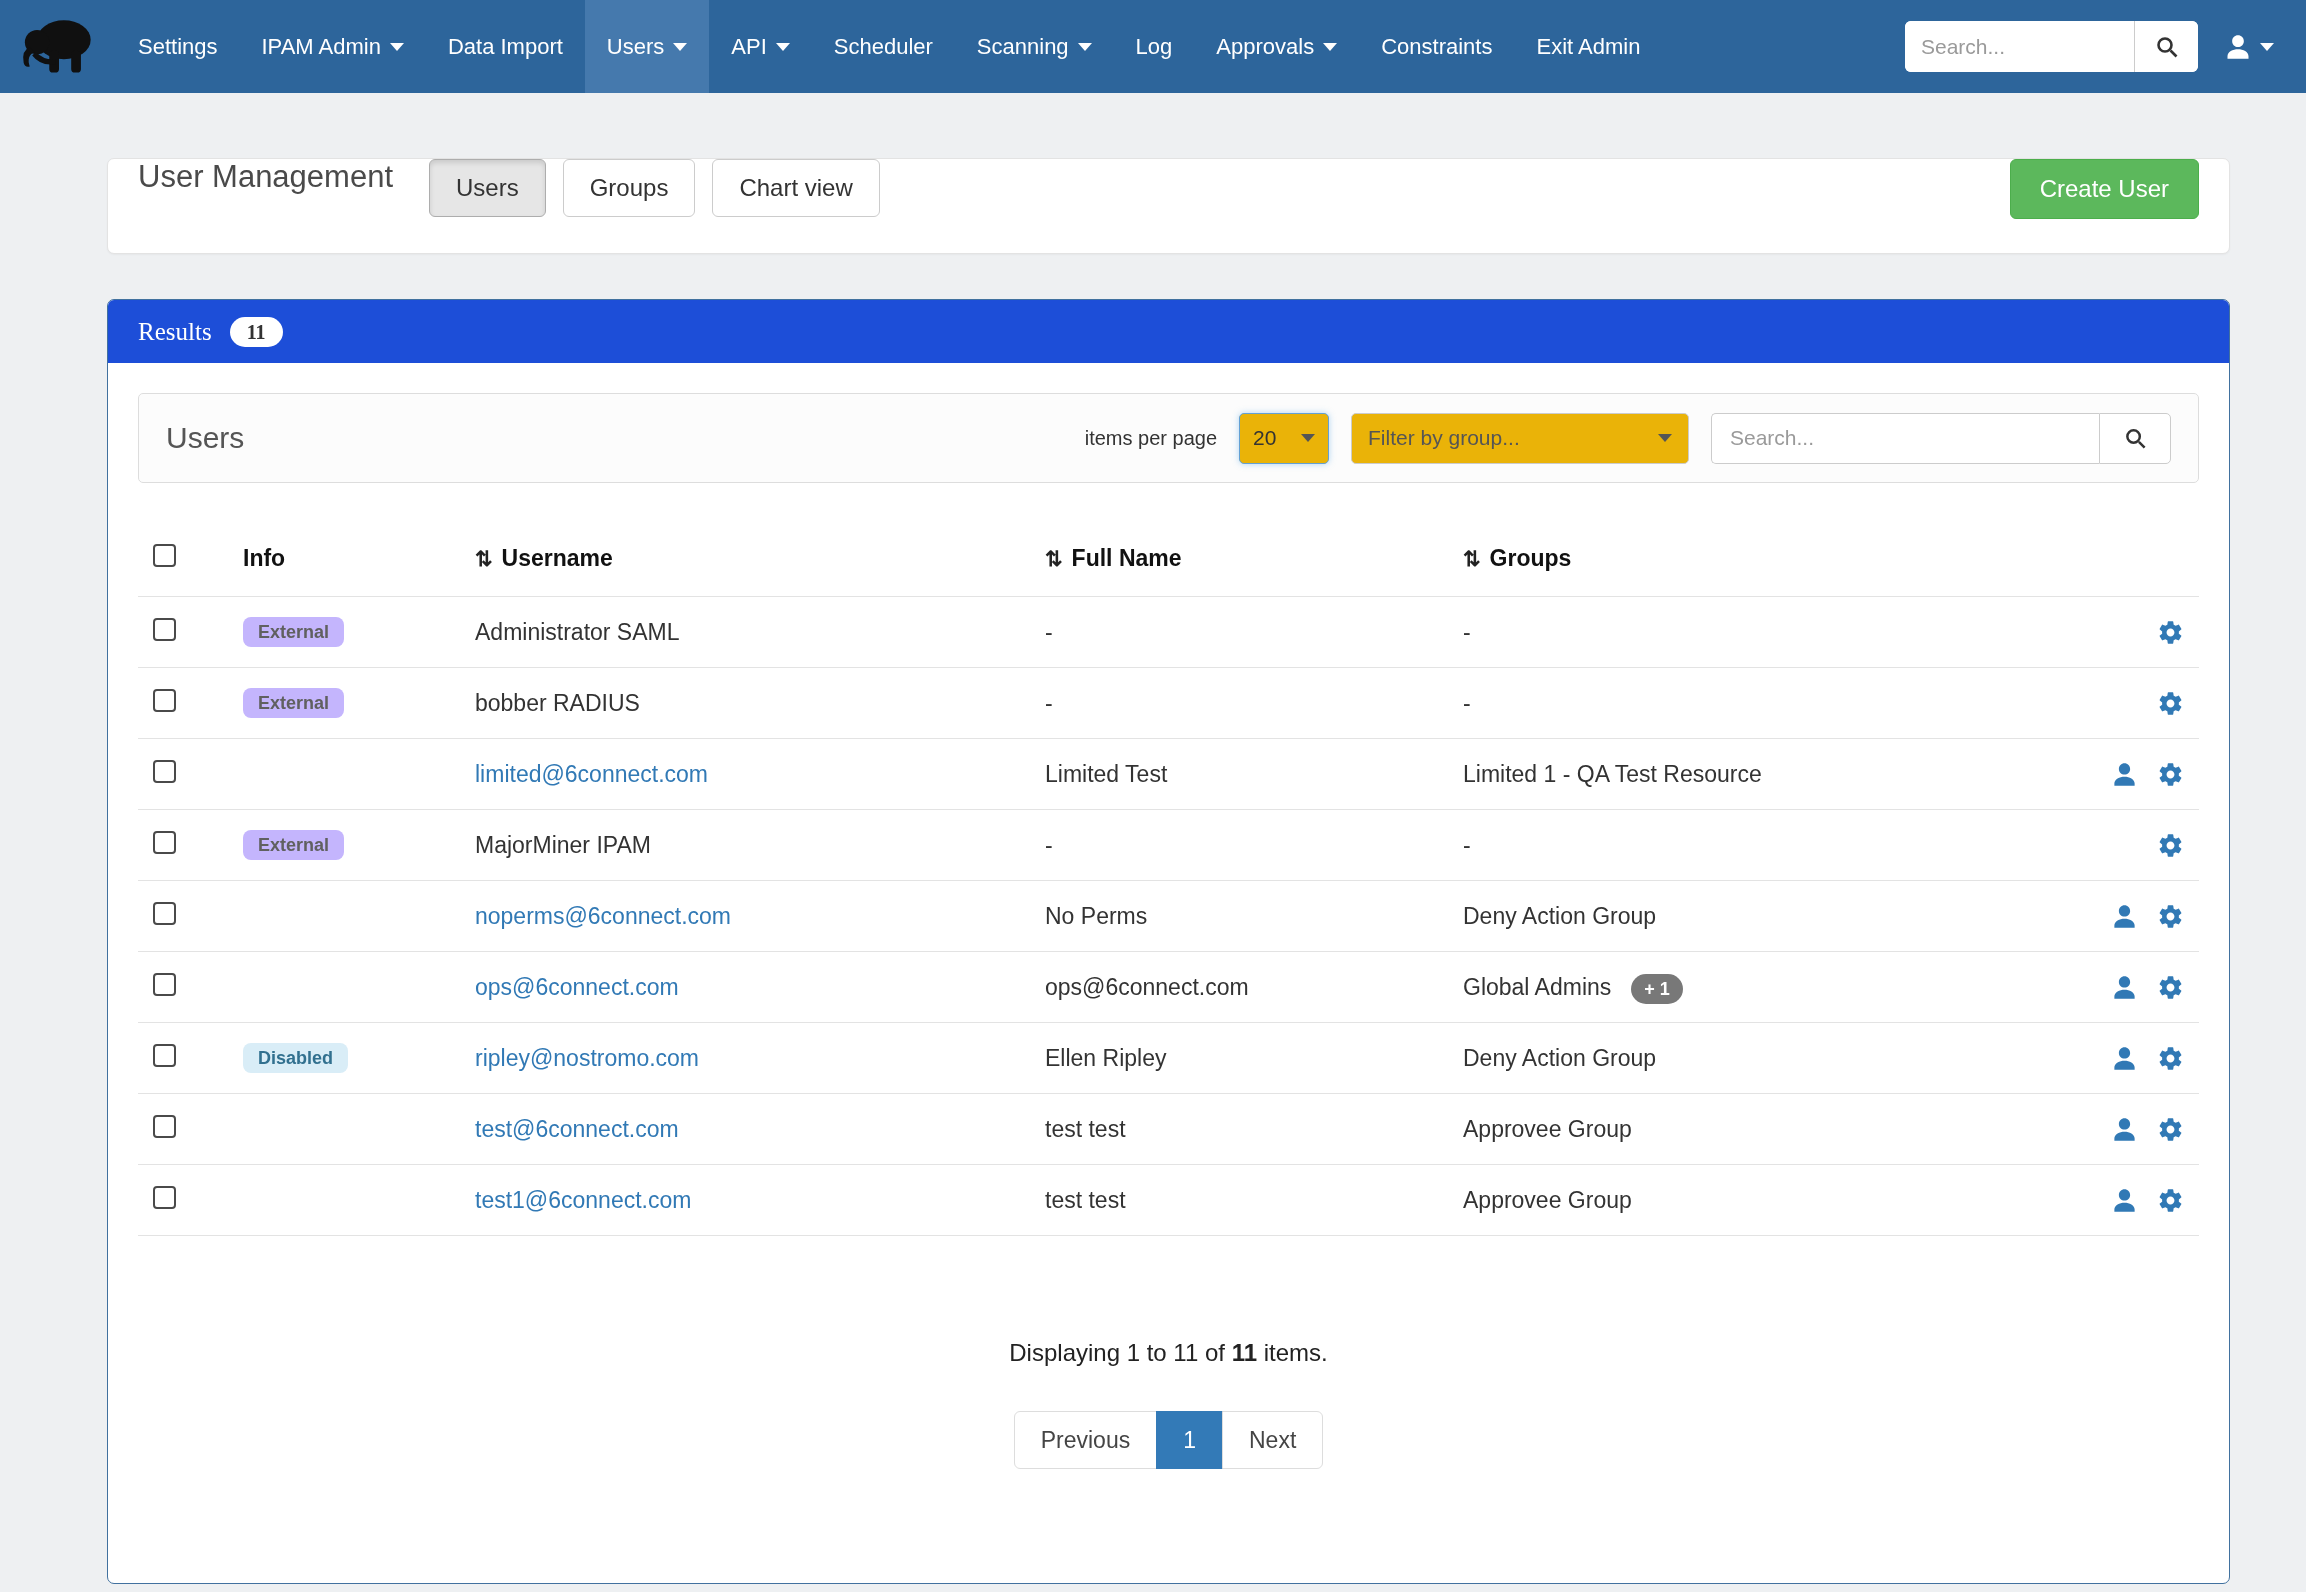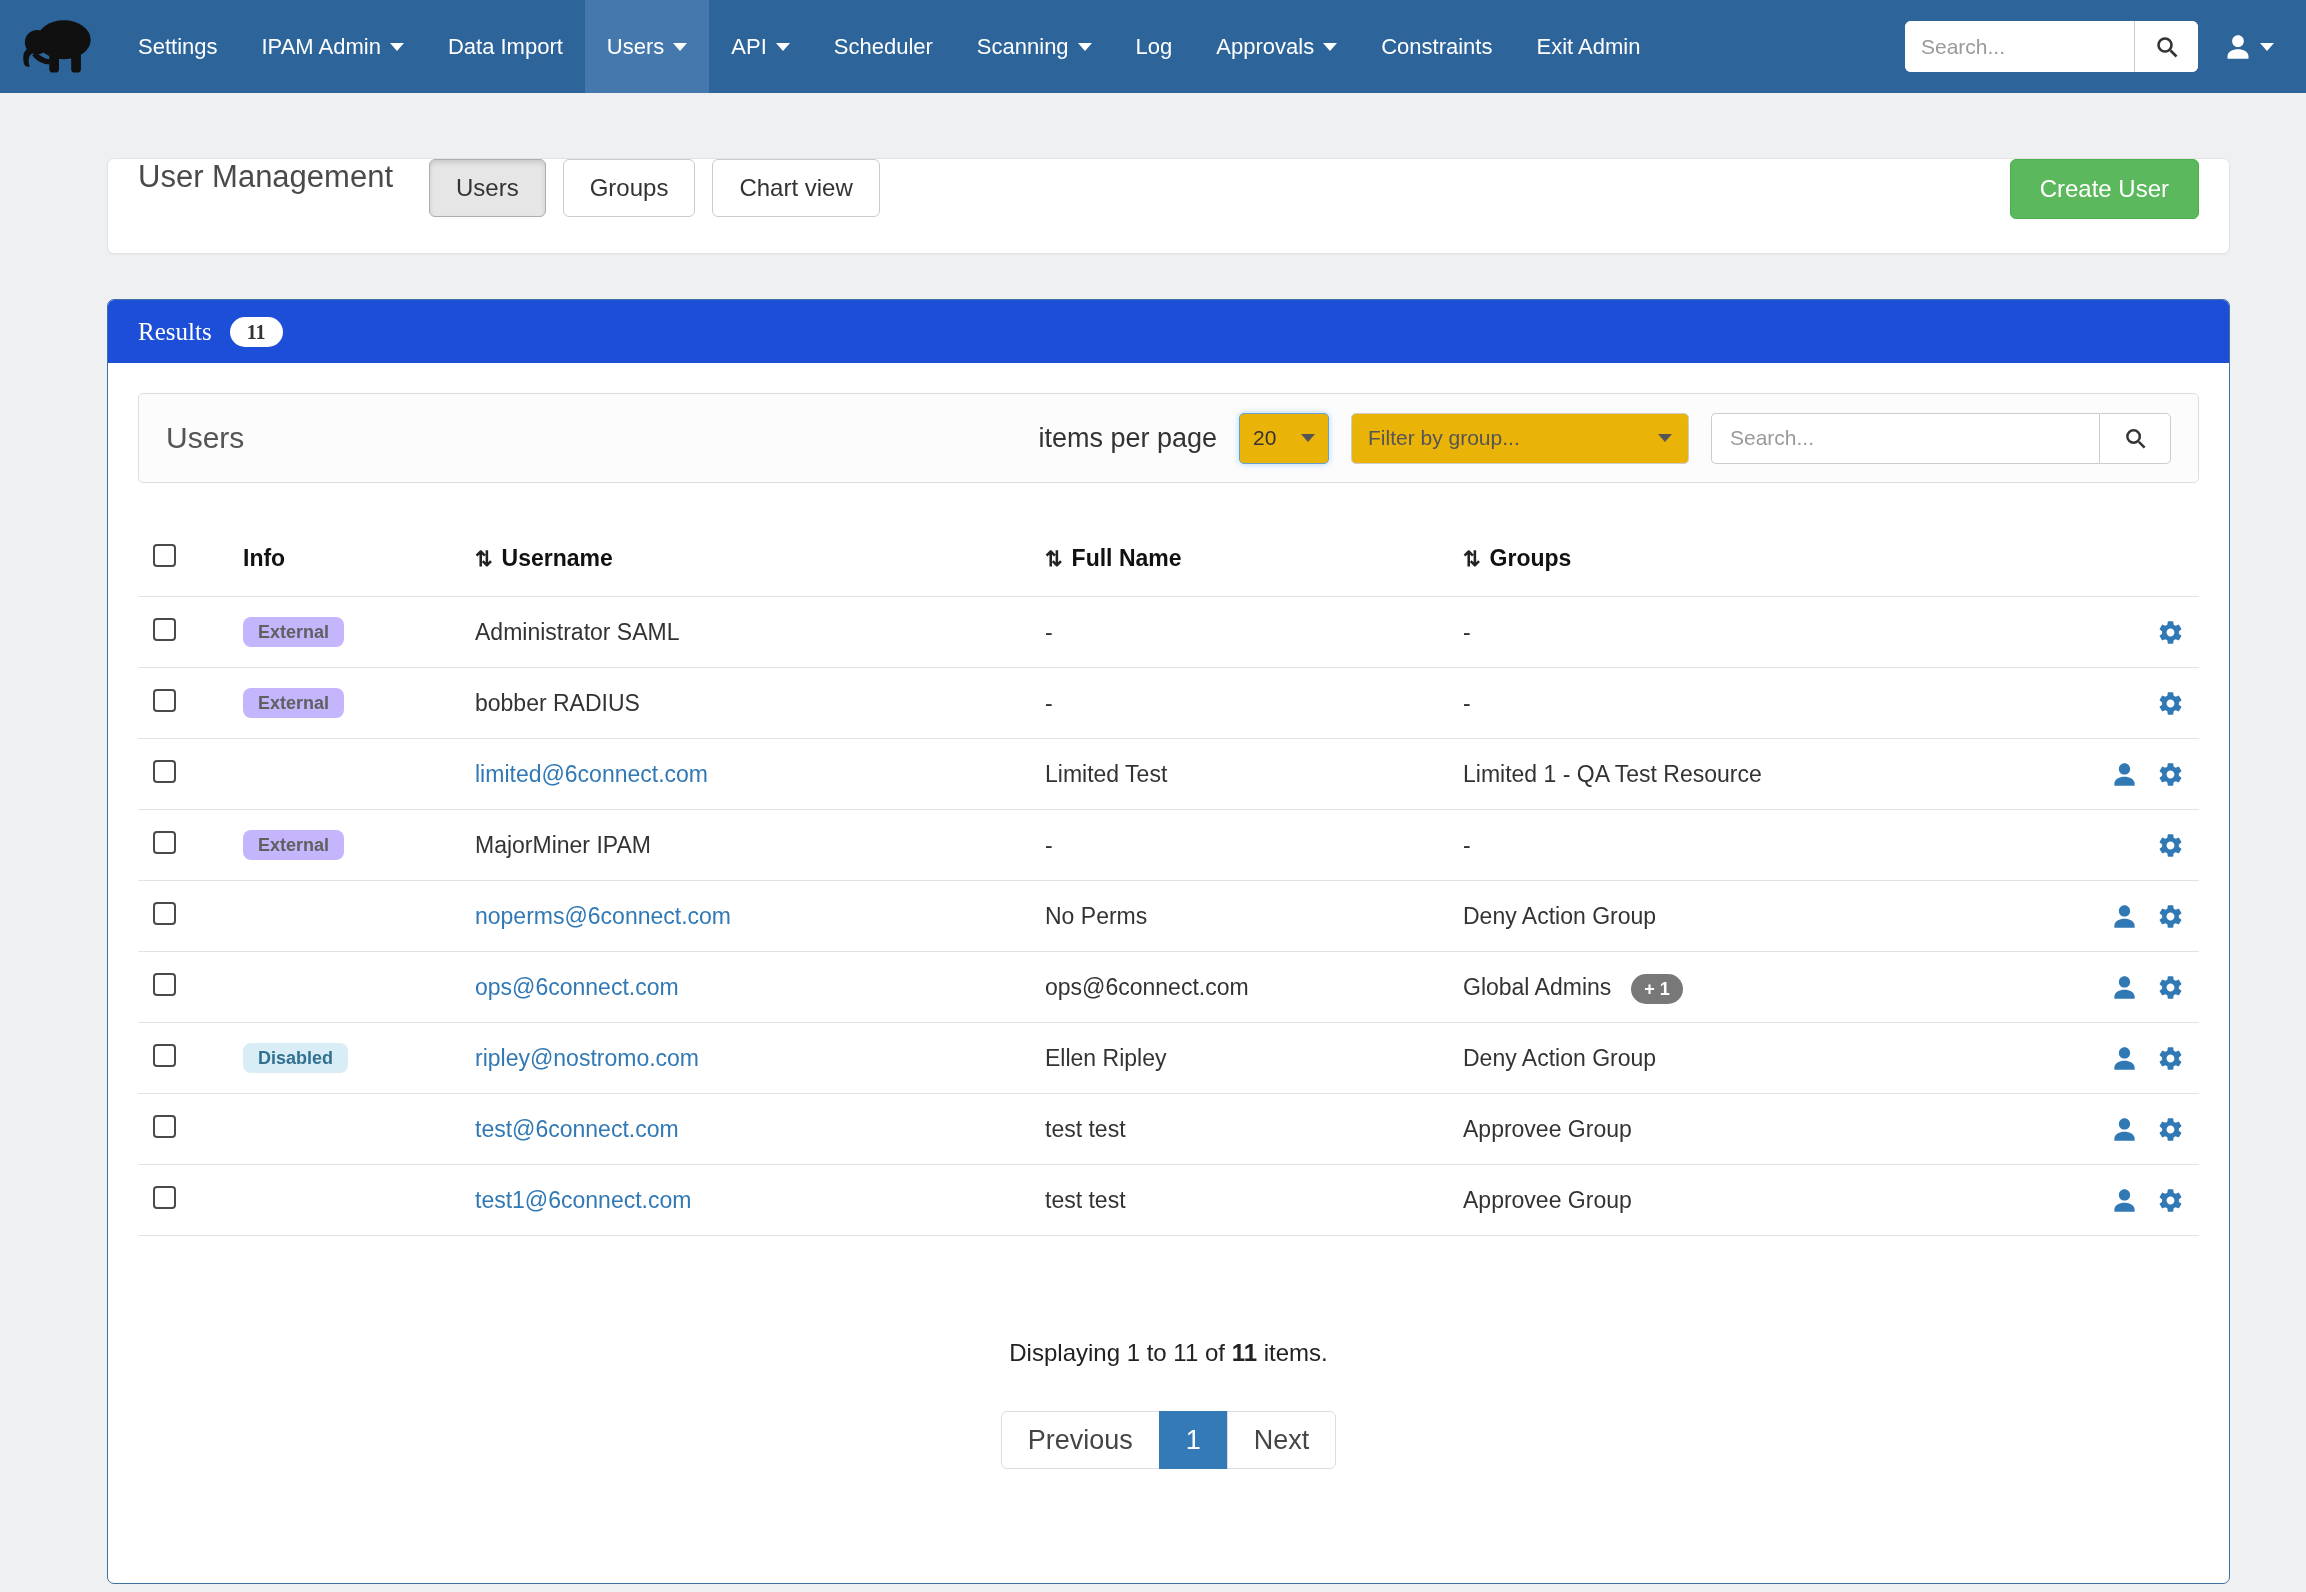--- a/index.html
+++ b/index.html
@@ -33,21 +33,21 @@
   
   .results-panel { margin-top: 45px; margin-bottom: 18px; background: #fff; border: 1px solid #41719f; border-radius: 7px; overflow: hidden; }
   .results-header { background: #1d4ed8; height: 63px; display: flex; align-items: center; padding: 0 30px; color: #fff; font-size: 25px; font-family: Liberation Serif, serif; }
   .count-badge { margin-left: 18px; background: #fff; color: #333; font-size: 20px; font-weight: 700; border-radius: 994px; padding: 5px 17px; line-height: 1; }
   .results-body { padding: 30px; min-height: 1220px; }
 
   
   .toolbar { border: 1px solid #ddd; border-radius: 5px; background: #fcfcfc; height: 90px; display: flex; align-items: center; padding: 0 27px; margin-bottom: 38px; }
   .toolbar-title { font-size: 30px; color: #555; }
   .toolbar-right { margin-left: auto; display: flex; align-items: center; gap: 22px; }
-  .ipp-label { font-size: 27px; color: #333; }
+  .ipp-label { font-size: 20px; color: #333; }
   .select { height: 51px; border-radius: 5px; background: #eab308; display: flex; align-items: center; justify-content: space-between; font-size: 21px; cursor: pointer; }
   .select .caret { border-top-color: #555; }
   .select-ipp { width: 90px; border: 1px solid #63a0d4; box-shadow: 0 0 6px rgba(102,175,233,0.5); color: #333; padding: 0 13px; }
   .select-filter { width: 338px; border: 1px solid #ccc; color: #555; padding: 0 16px; }
   .tb-search { display: flex; height: 51px; }
   .tb-search input { width: 388px; border: 1px solid #ccc; border-right: none; border-radius: 5px 0 0 5px; padding: 0 18px; font-size: 21px; font-family: inherit; color: #333; outline: none; }
   .tb-search button { width: 72px; background: #fff; border: 1px solid #ccc; border-radius: 0 5px 5px 0; cursor: pointer; display: flex; align-items: center; justify-content: center; }
 
   
   .utable { width: 100%; }
@@ -62,21 +62,21 @@
   .badge-info { background: #d9edf7; color: #31708f; }
   .badge-plus { background: #787878; color: #fff; border-radius: 994px; padding: 5px 13px; margin-left: 20px; font-size: 18px; font-weight: 700; }
   a.user-link { color: #3179b5; text-decoration: none; cursor: pointer; }
   .c-actions { display: flex; justify-content: flex-end; gap: 19px; }
   .icon-btn { cursor: pointer; display: inline-flex; }
 
   
   .displaying { margin-top: 103px; text-align: center; font-size: 24px; color: #222; }
   .displaying b { font-weight: 700; }
   .pagination { margin-top: 44px; display: flex; justify-content: center; }
-  .page-btn { font-family: inherit; font-size: 27px; height: 58px; padding: 0 26px; background: #fff; border: 1px solid #ddd; color: #454545; cursor: pointer; margin-left: -1px; }
+  .page-btn { font-family: inherit; font-size: 23px; height: 58px; padding: 0 26px; background: #fff; border: 1px solid #ddd; color: #454545; cursor: pointer; margin-left: -1px; }
   .page-btn.first { border-radius: 6px 0 0 6px; margin-left: 0; }
   .page-btn.last { border-radius: 0 6px 6px 0; }
   .page-btn.active { background: #337ab7; border-color: #337ab7; color: #fff; }
 </style>
 </head>
 <body>
 
 <nav class="navbar">
   <div class="nav-logo">
     <svg width="78" height="66" viewBox="0 0 64 54">

